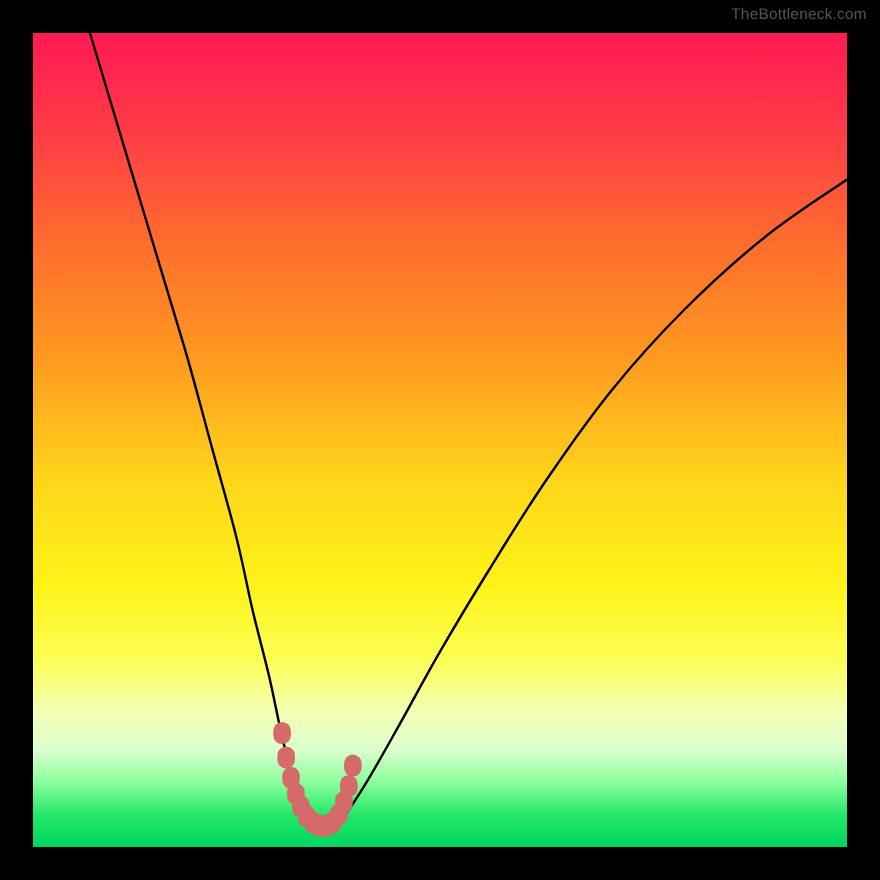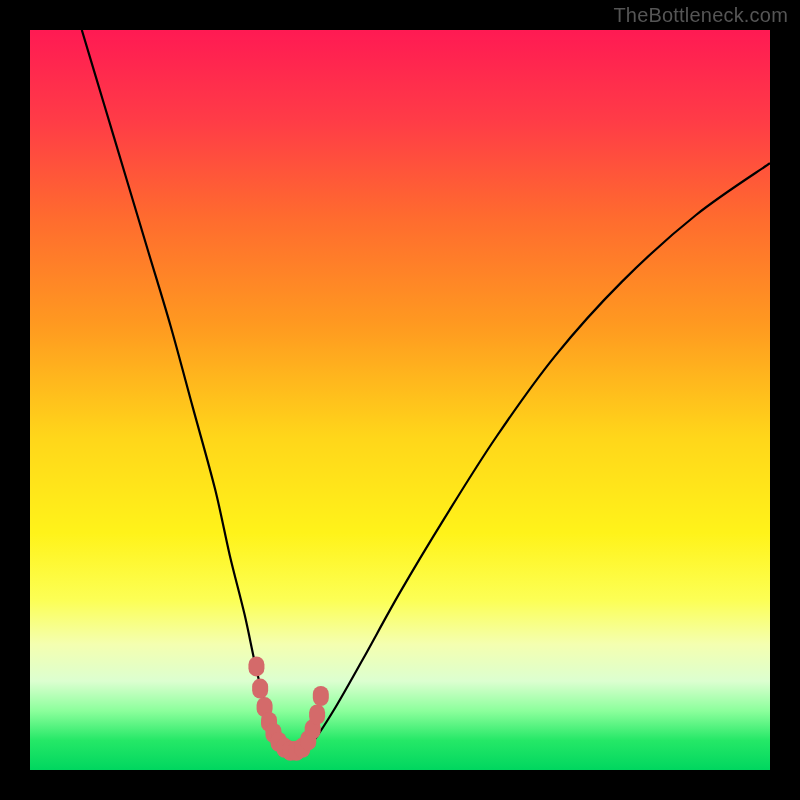--- a/index.html
+++ b/index.html
@@ -36,21 +36,21 @@
       #8cff9c 92%,
       #25e867 96%,
       #00d65f 100%
     );
   }
   .watermark {
     position: absolute;
     top: 4px;
     right: 12px;
     color: #555;
-    font-size: 20px;
+    font-size: 14px;
     font-weight: 500;
     letter-spacing: 0.2px;
     z-index: 5;
     user-select: none;
   }
   svg.curves {
     position: absolute;
     inset: 0;
     z-index: 2;
   }

